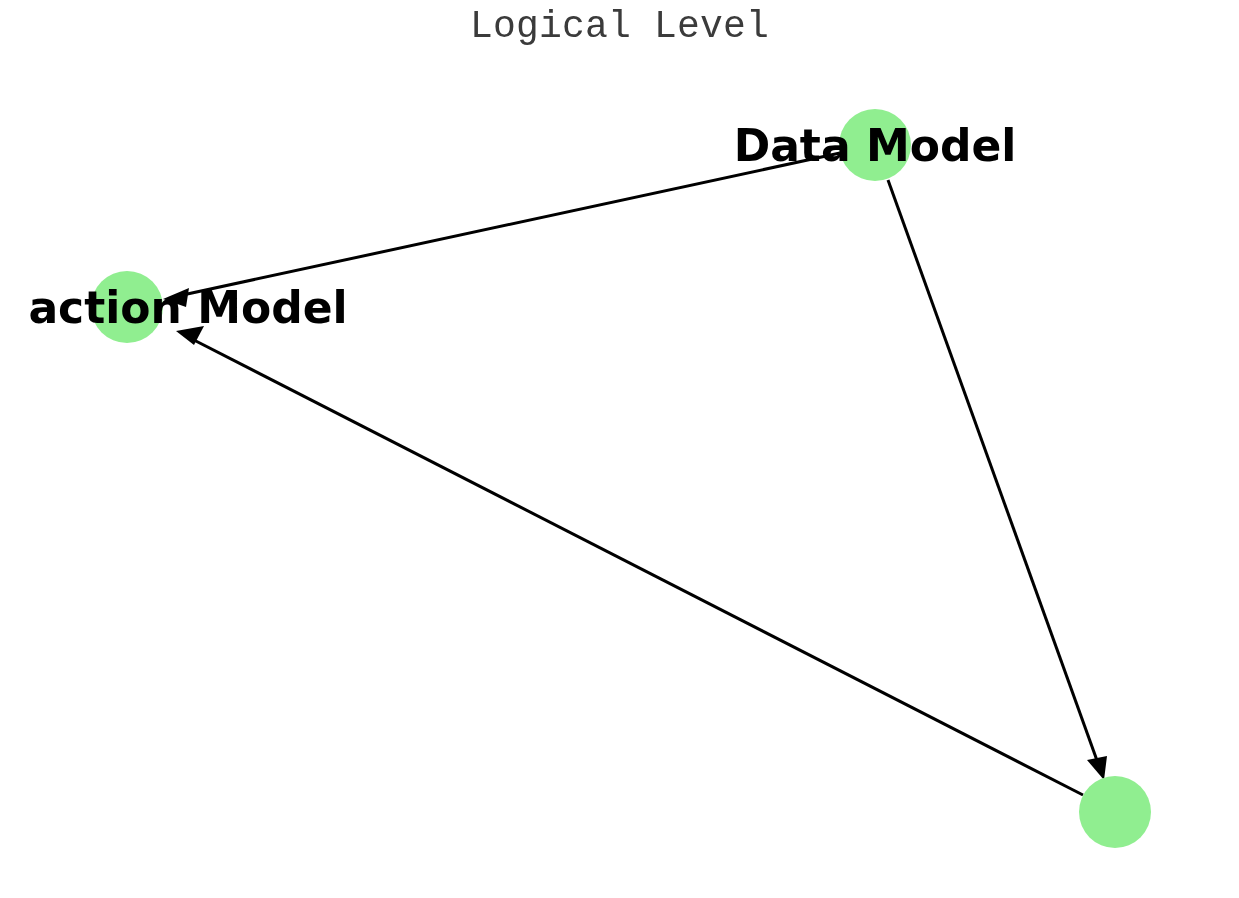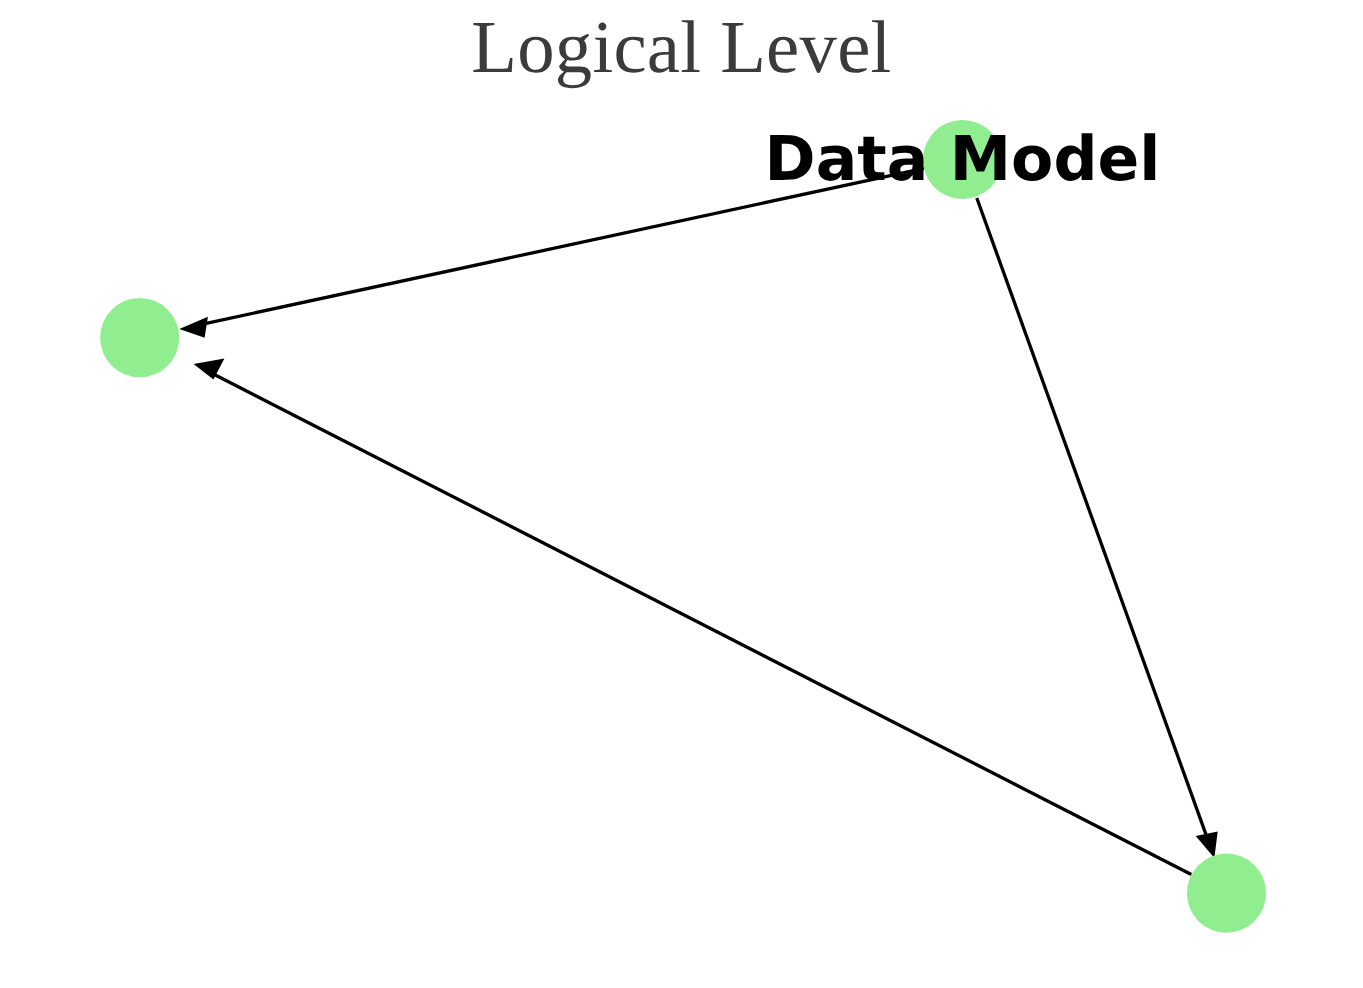--- a/index.html
+++ b/index.html
@@ -16,22 +16,22 @@
     height: 898px;
     background: #ffffff;
     overflow: hidden;
   }
   #graph-title {
     position: absolute;
     left: 0;
     top: 8px;
     width: 1239px;
     text-align: center;
-    font-family: Liberation Serif, serif;
-    font-size: 68px;
+    font-family: Liberation Mono, monospace;
+    font-size: 38px;
     font-weight: 400;
     color: #3b3b3b;
     letter-spacing: 0.2px;
     line-height: 1;
     white-space: nowrap;
   }
   #edge-layer {
     position: absolute;
     left: 0;
     top: 0;
@@ -40,21 +40,21 @@
   }
   .node {
     position: absolute;
     border-radius: 50%;
     background: #90ee90;
   }
   .node-label {
     position: absolute;
     font-family: "DejaVu Sans", sans-serif;
     font-weight: bold;
-    font-size: 56px;
+    font-size: 44px;
     color: #000000;
     white-space: nowrap;
     line-height: 1;
   }
   .label-center {
     transform: translate(-50%, -50%);
   }
 </style>
 </head>
 <body>
@@ -78,16 +78,17 @@
     <g>
       <line x1="1083" y1="795" x2="190" y2="338" stroke="#000000" stroke-width="3"></line>
       <polygon points="176,331 204,326 194,345" fill="#000000"></polygon>
     </g>
   </svg>
 
   <div class="node" style="left:839px; top:109px; width:72px; height:72px;"></div>
   <div class="node-label label-center" style="left:875px; top:146px;">Data Model</div>
 
   <div class="node" style="left:91px; top:271px; width:72px; height:72px;"></div>
+  <div class="node-label label-center" style="left:188px; top:308px;">action Model</div>
 
   <div class="node" style="left:1079px; top:776px; width:72px; height:72px;"></div>
 
 </div>
 
 </body></html>

